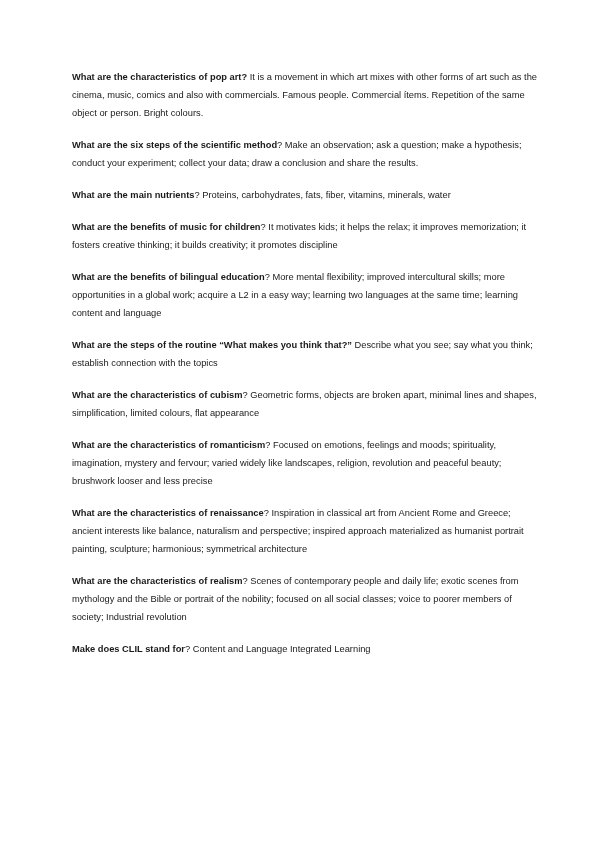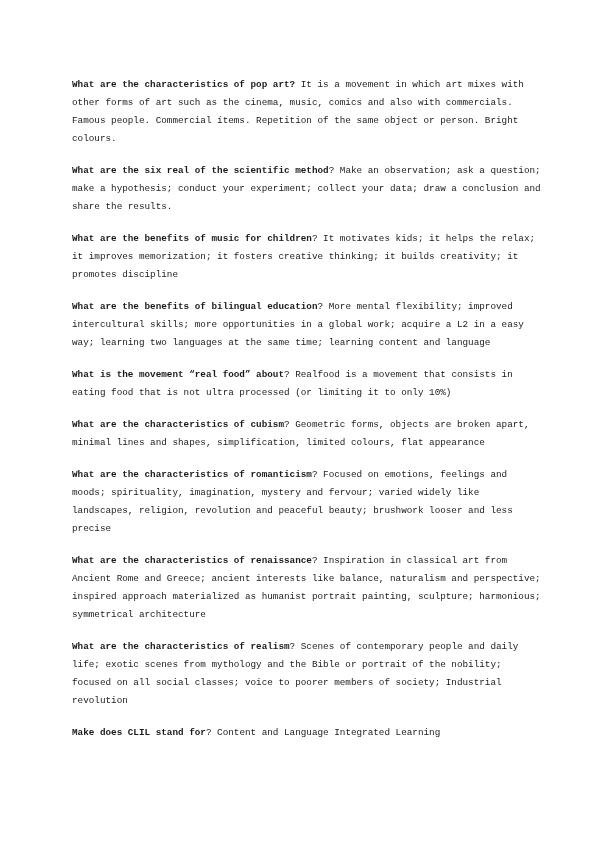--- a/index.html
+++ b/index.html
@@ -1,31 +1,32 @@
 <!DOCTYPE html>
 <html><head>
 <meta charset="utf-8">
 <style>
   html, body { margin: 0; padding: 0; background: #ffffff; }
   body { width: 600px; height: 848px; position: relative; overflow: hidden; }
   .page {
     position: absolute; left: 72px; top: 68px; width: 470px;
-    font-family: Liberation Mono, monospace;
-    font-size: 9.3px; line-height: 18px; color: #1a1a1a; margin-top: 8px;
+    font-family: Liberation Sans, sans-serif;
+    font-size: 9.3px; line-height: 18px; color: #1a1a1a;
   }
   .qa { margin: 0 0 14px 0; }
   .q { font-weight: bold; }
 </style>
 </head>
 <body>
 
 <div class="page">
   <p class="qa"><span class="q">What are the characteristics of pop art?</span><span> It is a movement in which art mixes with other forms of art such as the cinema, music, comics and also with commercials. Famous people. Commercial ítems. Repetition of the same object or person. Bright colours.</span></p>
-  <p class="qa"><span class="q">What are the six real of the scientific method</span><span>? Make an observation; ask a question; make a hypothesis; conduct your experiment; collect your data; draw a conclusion and share the results.</span></p>
+  <p class="qa"><span class="q">What are the six steps of the scientific method</span><span>? Make an observation; ask a question; make a hypothesis; conduct your experiment; collect your data; draw a conclusion and share the results.</span></p>
+  <p class="qa"><span class="q">What are the main nutrients</span><span>? Proteins, carbohydrates, fats, fiber, vitamins, minerals, water</span></p>
   <p class="qa"><span class="q">What are the benefits of music for children</span><span>? It motivates kids; it helps the relax; it improves memorization; it fosters creative thinking; it builds creativity; it promotes discipline</span></p>
   <p class="qa"><span class="q">What are the benefits of bilingual education</span><span>? More mental flexibility; improved intercultural skills; more opportunities in a global work; acquire a L2 in a easy way; learning two languages at the same time; learning content and language</span></p>
-  <p class="qa"><span class="q">What is the movement “real food” about</span><span>? Realfood is a movement that consists in eating food that is not ultra processed (or limiting it to only 10%)</span></p>
+  <p class="qa"><span class="q">What are the steps of the routine “What makes you think that?”</span><span> Describe what you see; say what you think; establish connection with the topics</span></p>
   <p class="qa"><span class="q">What are the characteristics of cubism</span><span>? Geometric forms, objects are broken apart, minimal lines and shapes, simplification, limited colours, flat appearance</span></p>
   <p class="qa"><span class="q">What are the characteristics of romanticism</span><span>? Focused on emotions, feelings and moods; spirituality, imagination, mystery and fervour; varied widely like landscapes, religion, revolution and peaceful beauty; brushwork looser and less precise</span></p>
   <p class="qa"><span class="q">What are the characteristics of renaissance</span><span>? Inspiration in classical art from Ancient Rome and Greece; ancient interests like balance, naturalism and perspective; inspired approach materialized as humanist portrait painting, sculpture; harmonious; symmetrical architecture</span></p>
   <p class="qa"><span class="q">What are the characteristics of realism</span><span>? Scenes of contemporary people and daily life; exotic scenes from mythology and the Bible or portrait of the nobility; focused on all social classes; voice to poorer members of society; Industrial revolution</span></p>
   <p class="qa"><span class="q">Make does CLIL stand for</span><span>? Content and Language Integrated Learning</span></p>
 </div>
 
 </body></html>

